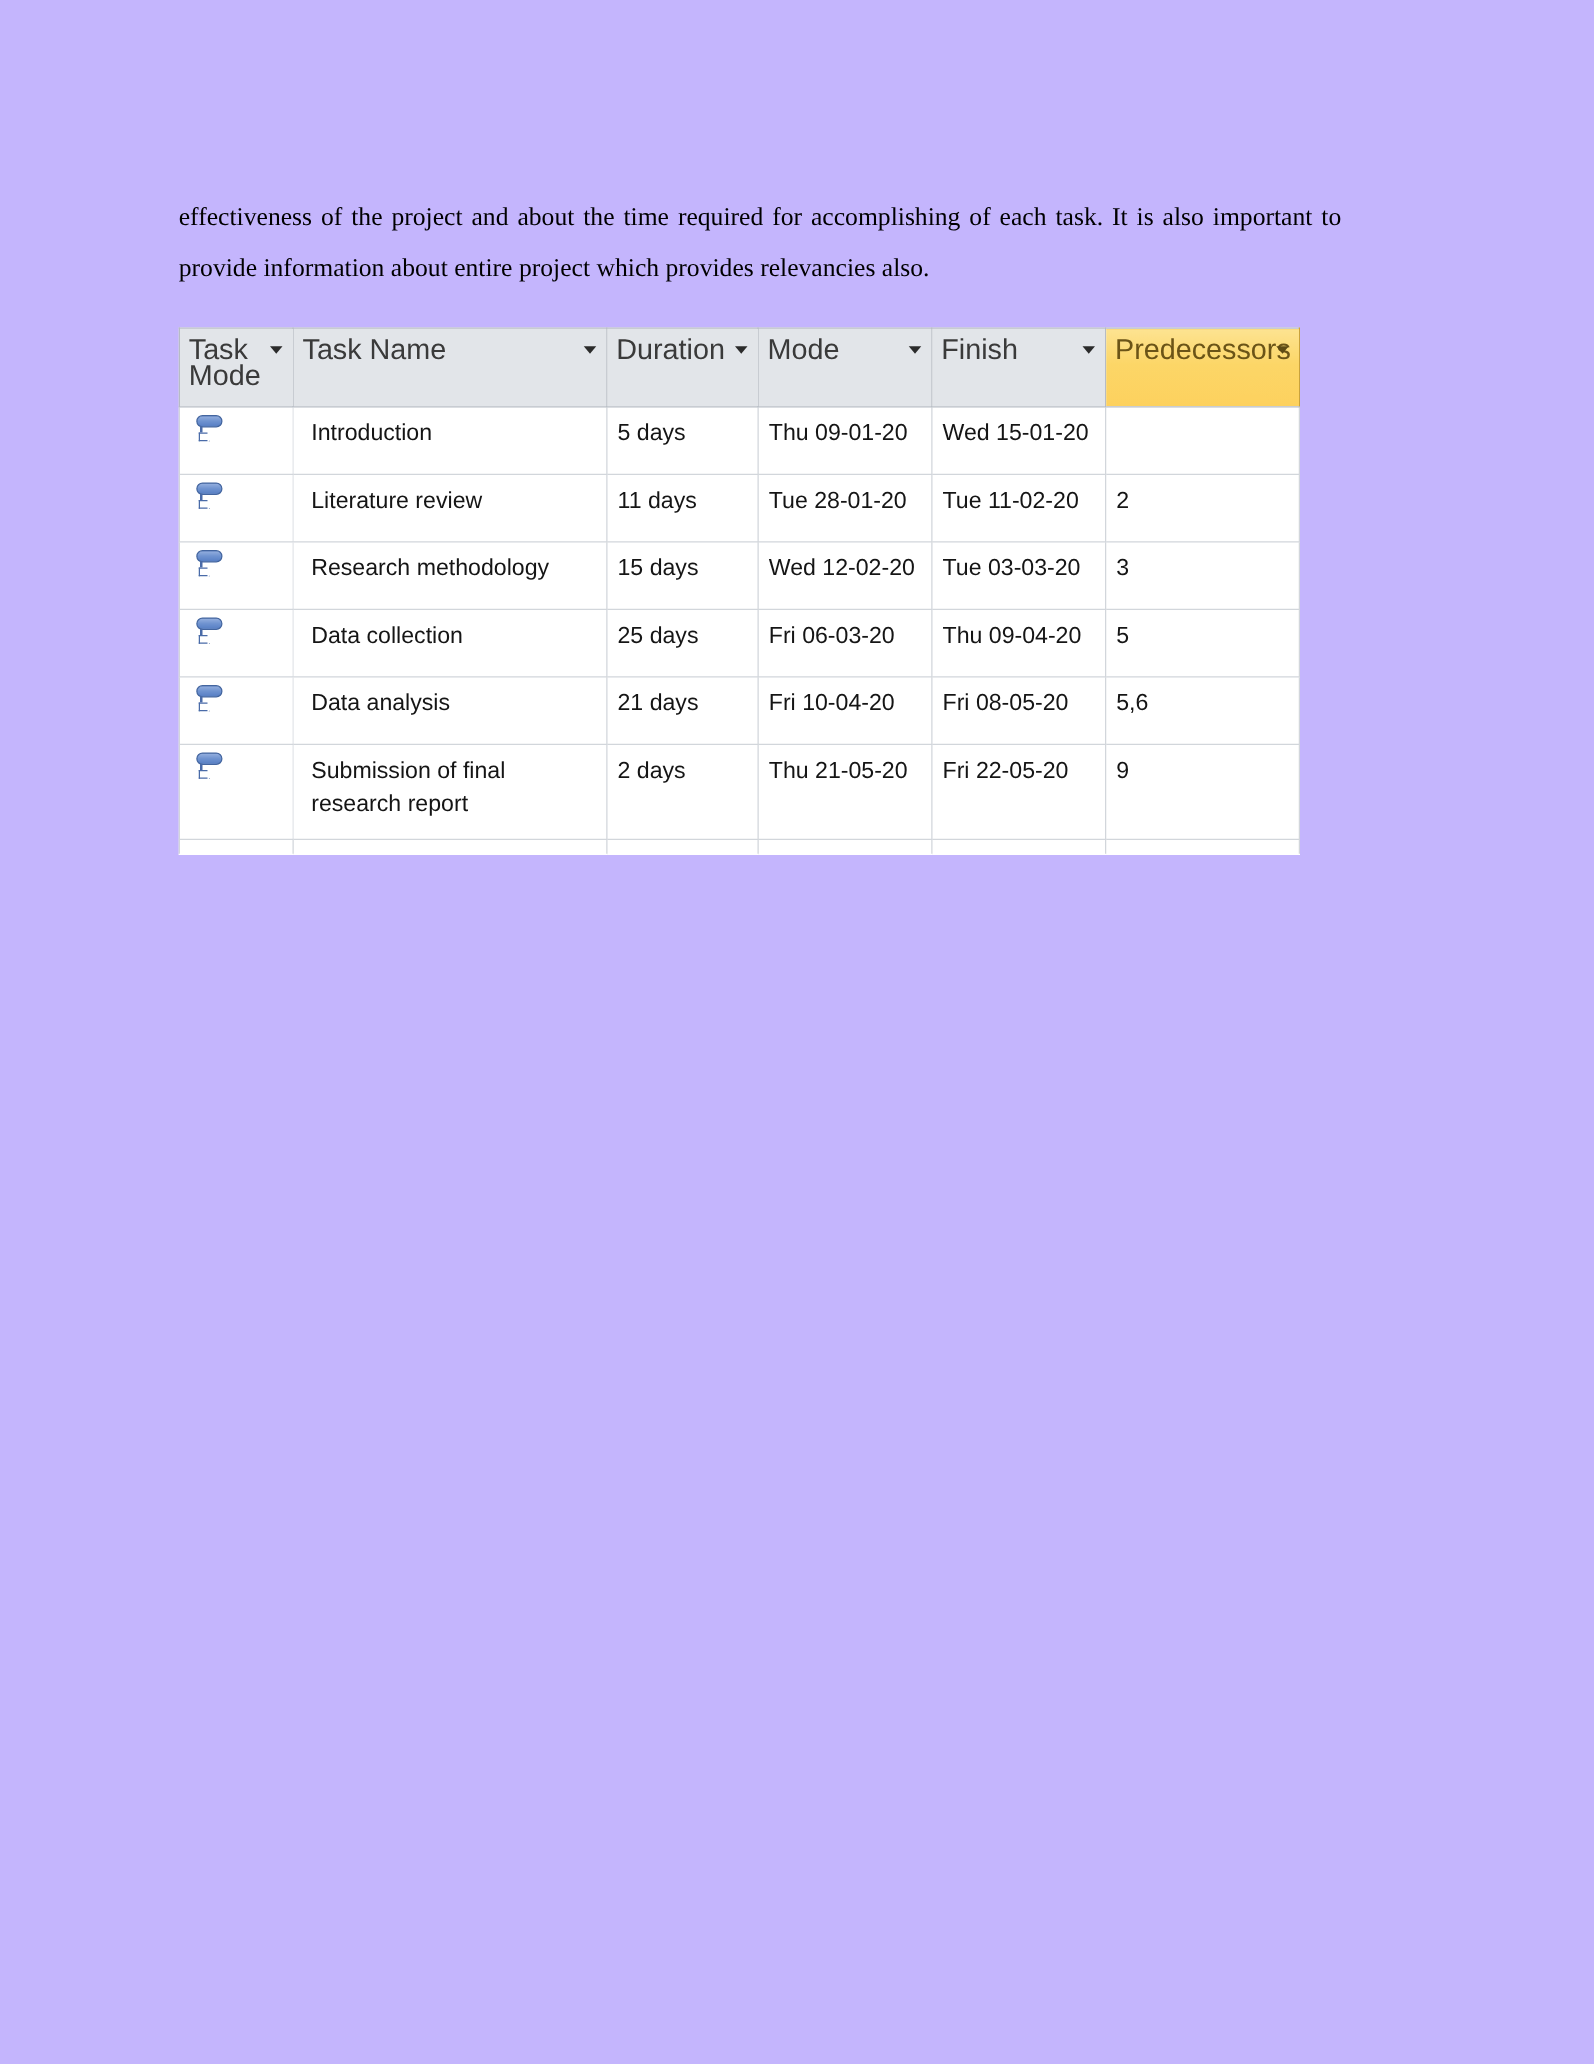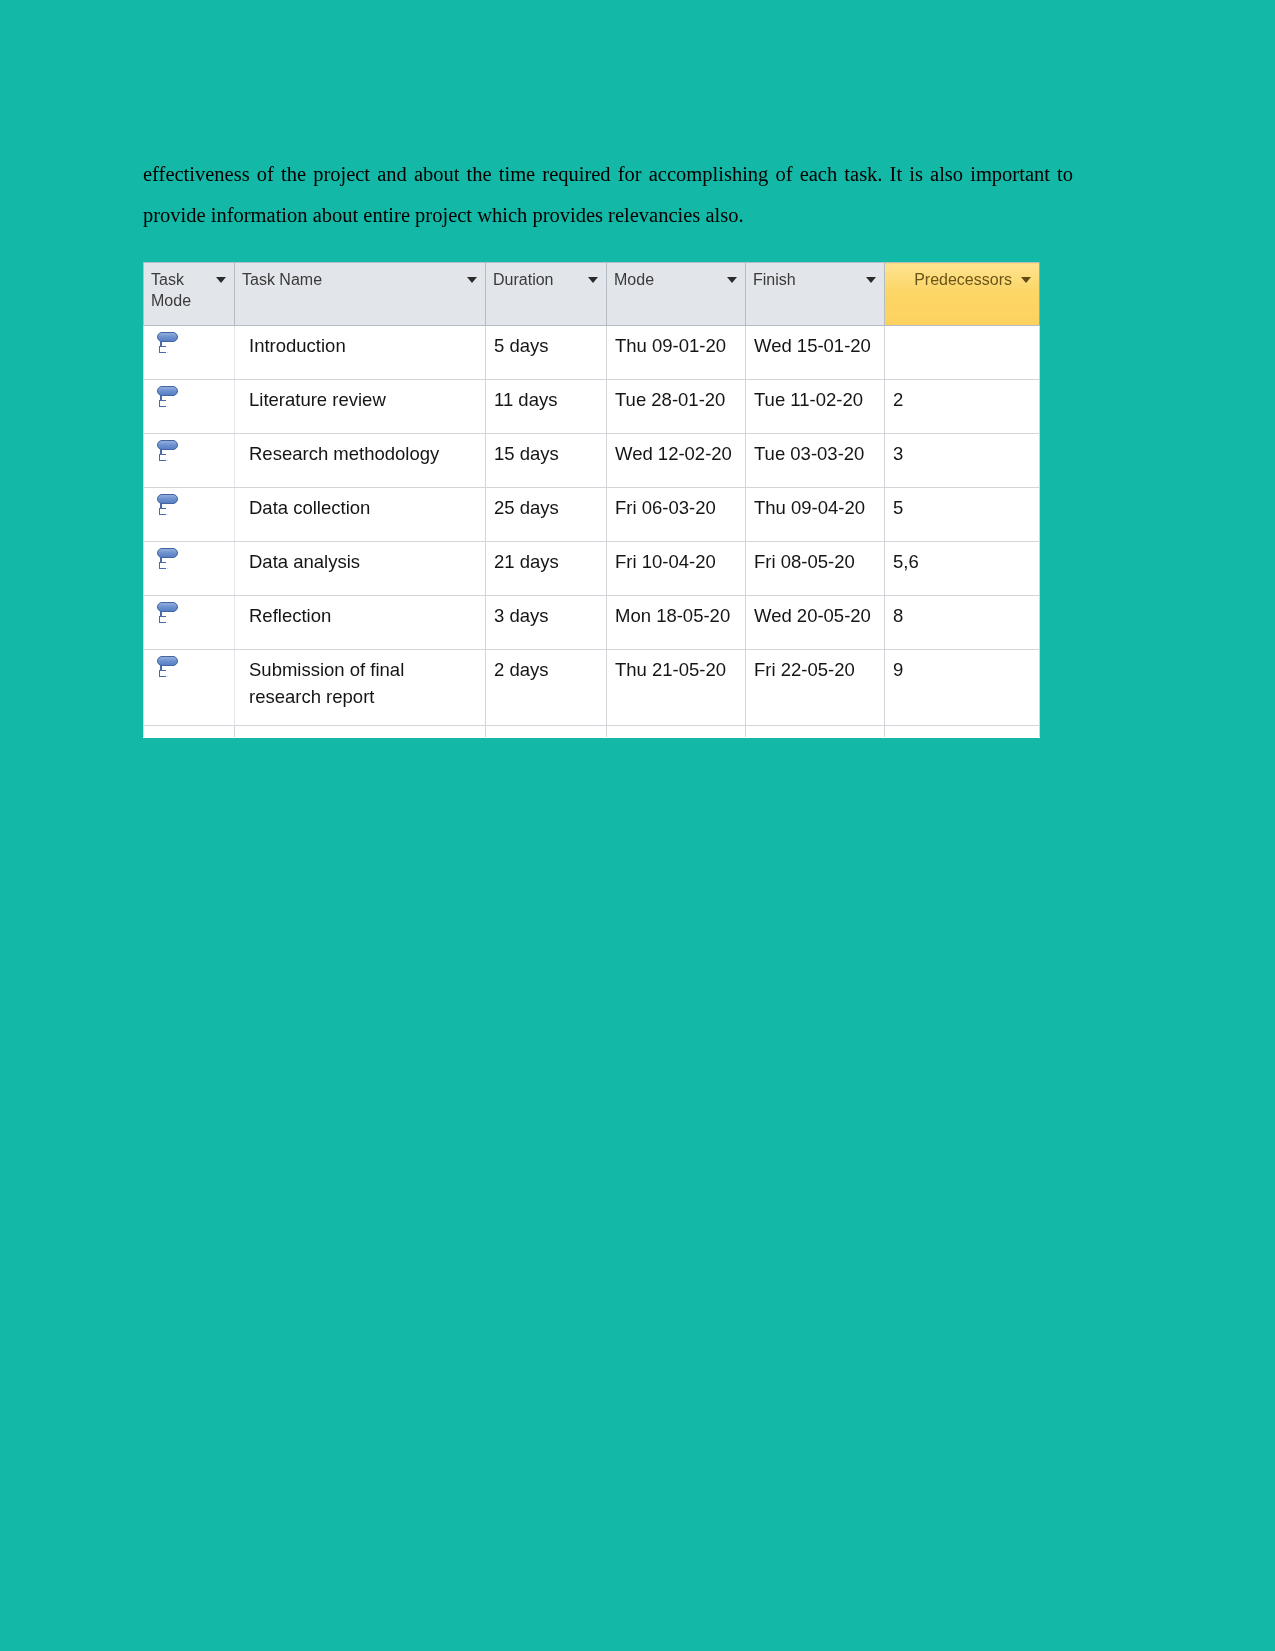--- a/index.html
+++ b/index.html
@@ -12,21 +12,21 @@
     height: 1651px;
     background: #ffffff;
     font-family: "Liberation Serif", serif;
     overflow: hidden;
     position: relative;
   }
 
   .page {
     position: absolute;
     inset: 0;
-    background: #14b8a6;
+    background: #c4b5fd;
   }
 
   
   .body-text {
     position: absolute;
     left: 143px;
     top: 133px;
     width: 930px;
     font-family: "Liberation Serif", serif;
     font-size: 20.5px;
@@ -62,21 +62,21 @@
   
   thead th {
     background: #e2e5e9;
     border-right: 1px solid #b6bcc4;
     border-bottom: 1px solid #b6bcc4;
     border-top: 1px solid #b6bcc4;
     padding: 6px 7px 14px 7px;
     vertical-align: top;
     text-align: left;
     font-weight: normal;
-    font-size: 16px;
+    font-size: 23px;
     color: #3a3a3a;
     height: 44px;
     position: relative;
     box-sizing: border-box;
     margin-left: 44px;
   }
   thead th.first-col {
     border-left: 1px solid #b6bcc4;
   }
   thead th .hdr-inner {
@@ -344,38 +344,20 @@
             </span>
           </td>
           <td class="name-cell">Data analysis</td>
           <td class="dur-cell">21 days</td>
           <td>Fri 10-04-20</td>
           <td>Fri 08-05-20</td>
           <td class="pred-cell">5,6</td>
         </tr>
 
 
-        <tr>
-          <td class="first-col mode-cell">
-            <span class="auto-icon">
-              <span class="bar"></span>
-                <span class="stem"></span>
-              <span class="arrow">
-                  <span class="ahead-o"></span>
-                  <span class="ashaft"></span>
-                  <span class="ahead"></span>
-                </span>
-            </span>
-          </td>
-          <td class="name-cell">Reflection</td>
-          <td class="dur-cell">3 days</td>
-          <td>Mon 18-05-20</td>
-          <td>Wed 20-05-20</td>
-          <td class="pred-cell">8</td>
-        </tr>
 
         <tr class="tall">
           <td class="first-col mode-cell">
             <span class="auto-icon">
               <span class="bar"></span>
                 <span class="stem"></span>
               <span class="arrow">
                   <span class="ahead-o"></span>
                   <span class="ashaft"></span>
                   <span class="ahead"></span>

